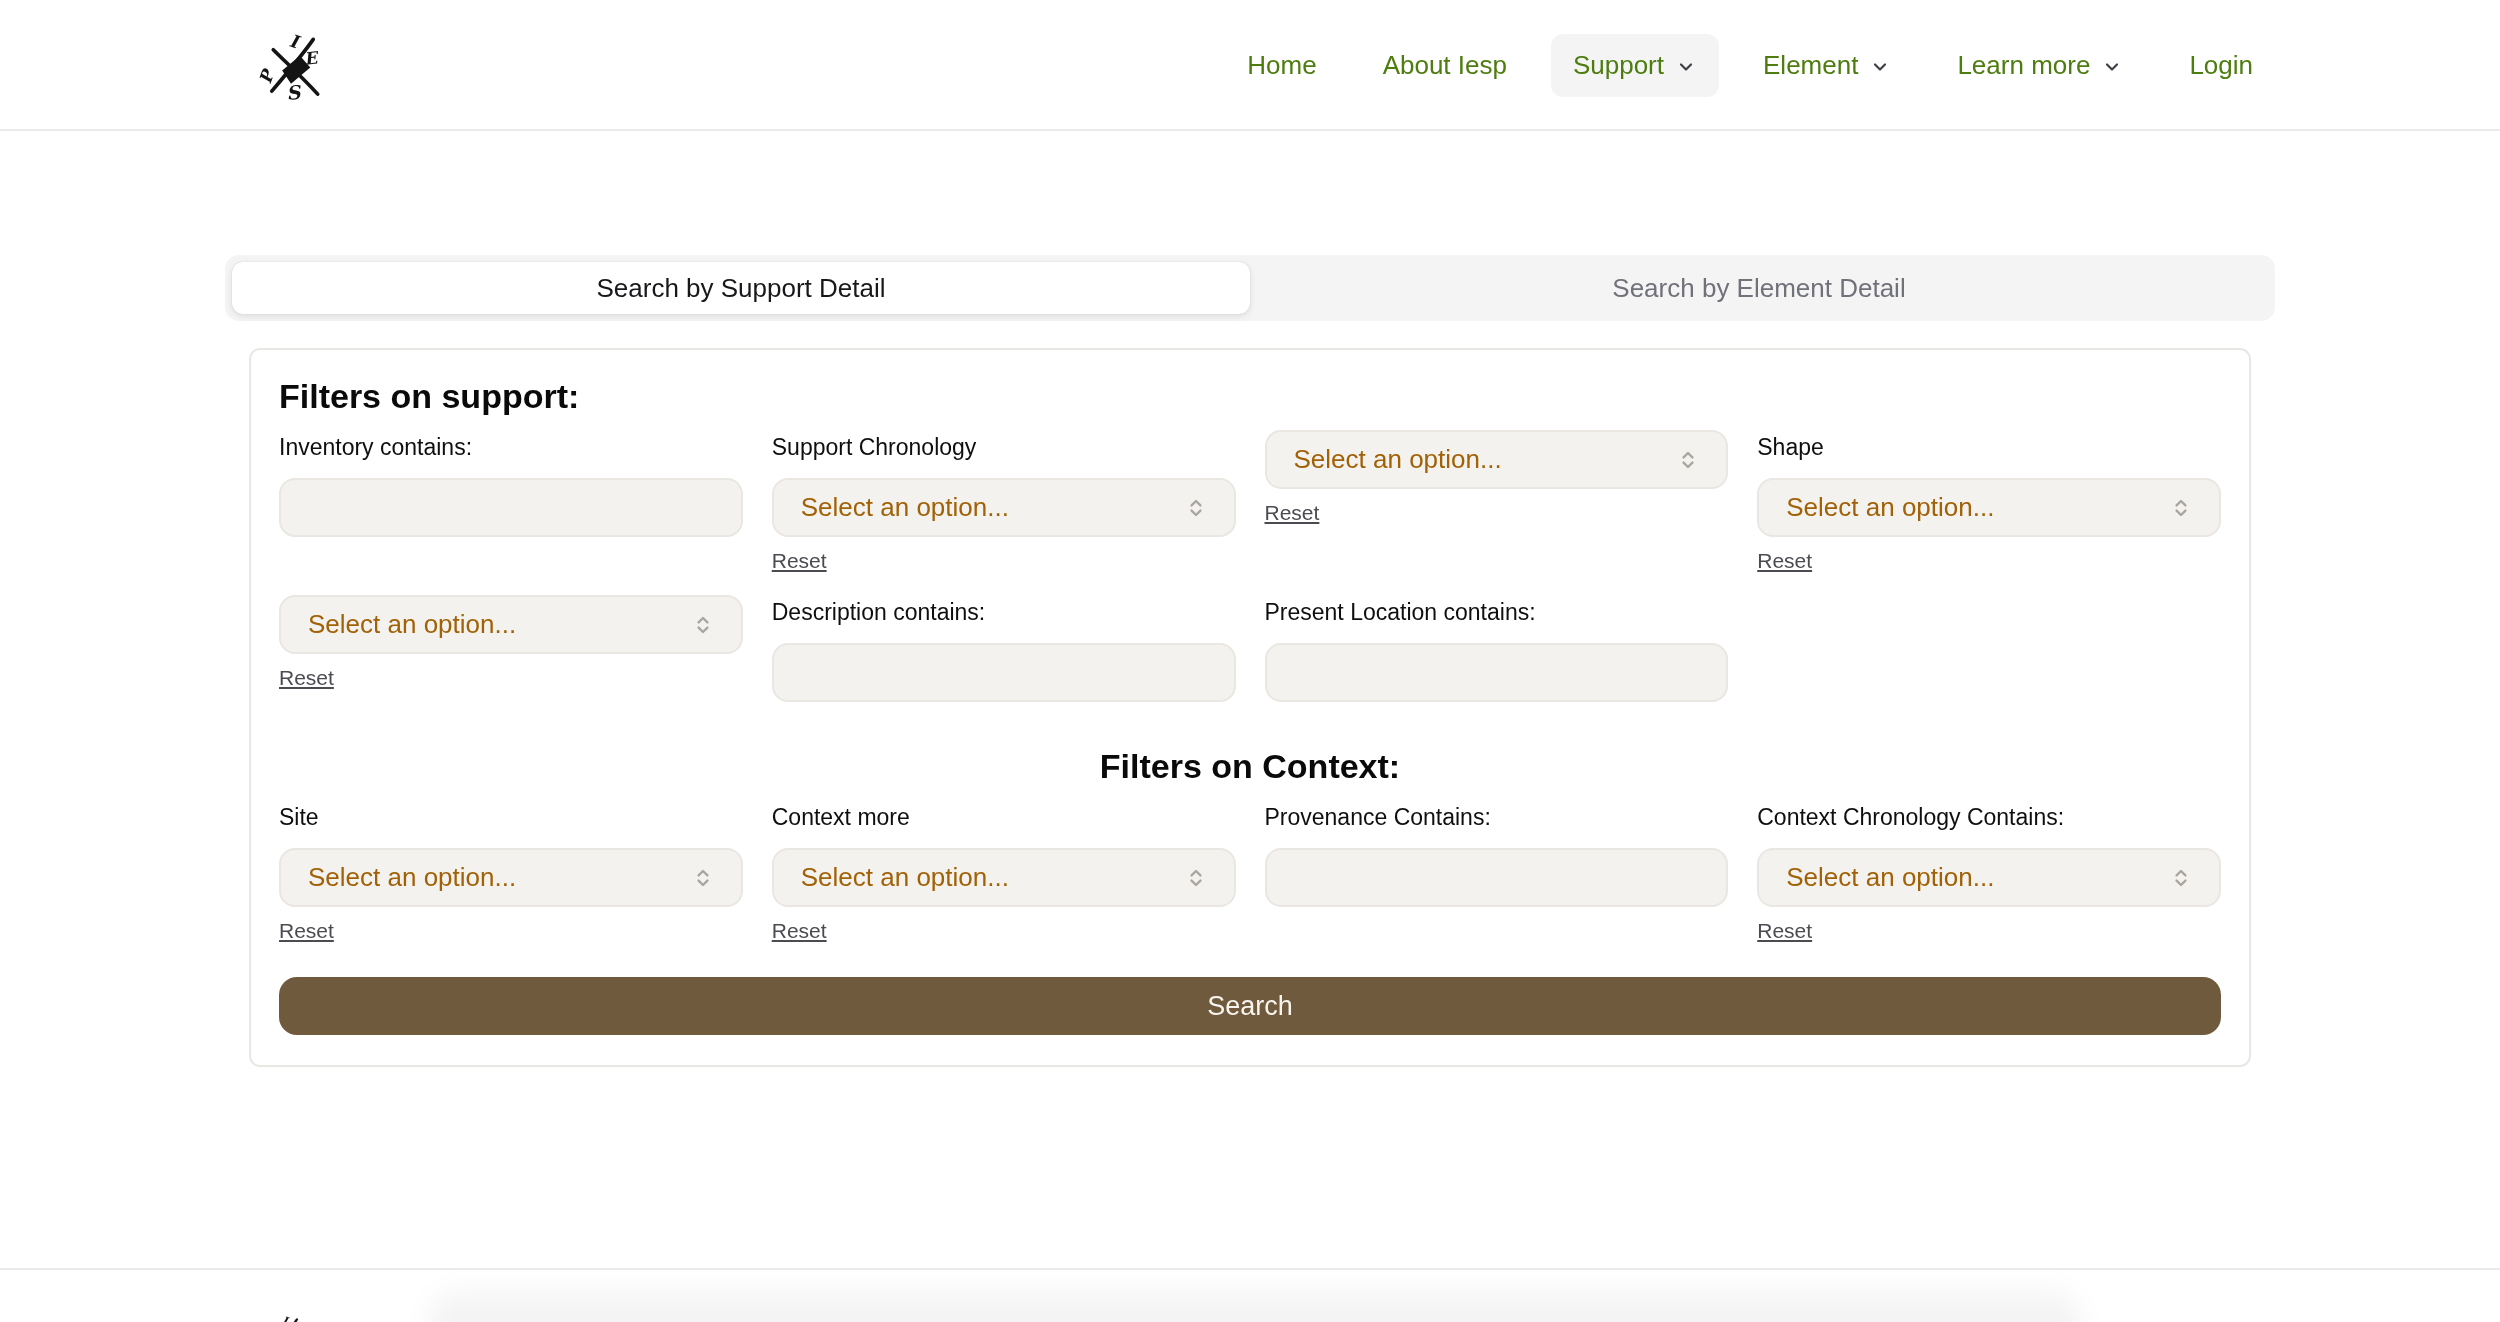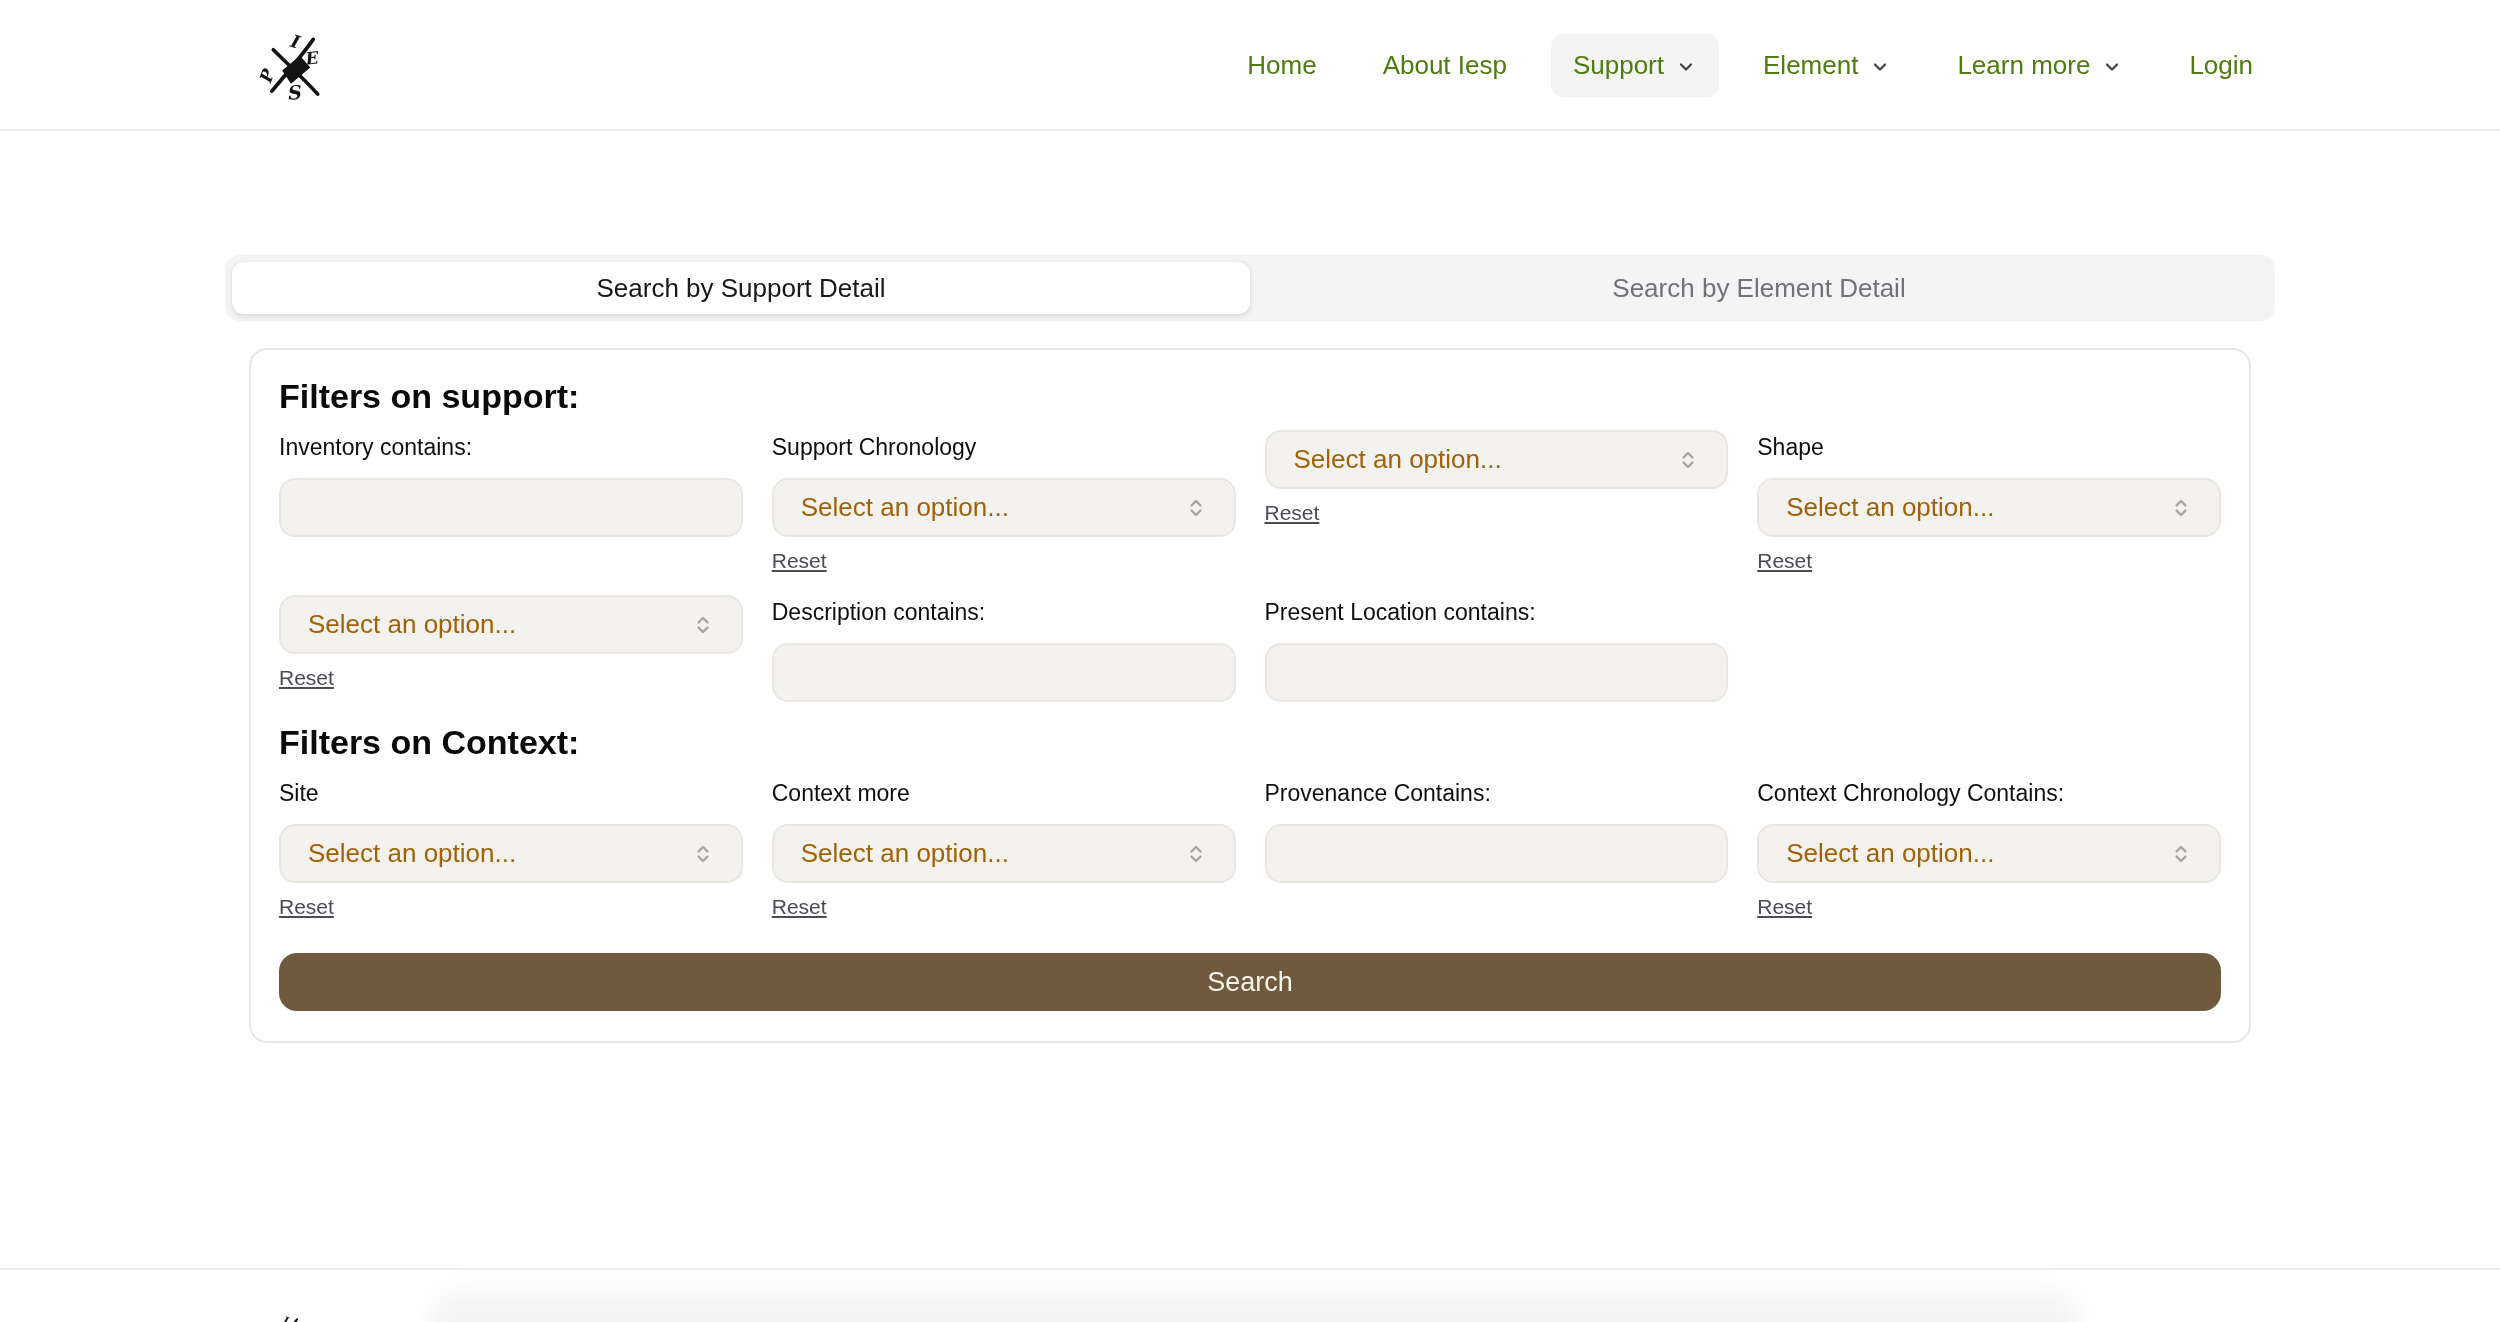--- a/index.html
+++ b/index.html
@@ -57,28 +57,28 @@
   .tab.active {
     background: #ffffff; color: #18181b;
     box-shadow: 0 2px 6px rgba(0,0,0,0.10), 0 0 1px rgba(0,0,0,0.18);
   }
 
   
   .card {
     margin: 27px 24px 0;
     background: #fff;
     border: 2px solid #e8e7e4;
-    border-radius: 18px;
+    border-radius: 11px;
     padding: 26px 28px 30px;
   }
   .section-heading {
     font-size: 34px; font-weight: 700; color: #0a0a0a;
     margin: 0 0 14px; line-height: 40px;
   }
-  .section-heading.second { margin-top: 20px; }
+  .section-heading.second { margin-top: 44px; text-align: center; }
   .fields-grid {
     display: grid;
     grid-template-columns: repeat(4, 1fr);
     column-gap: 29px; row-gap: 22px;
     align-items: start;
   }
   .cell { display: block; }
   .field-label {
     font-size: 23px; line-height: 34px; color: #0f0f0f;
     margin-bottom: 14px; font-weight: 400;

